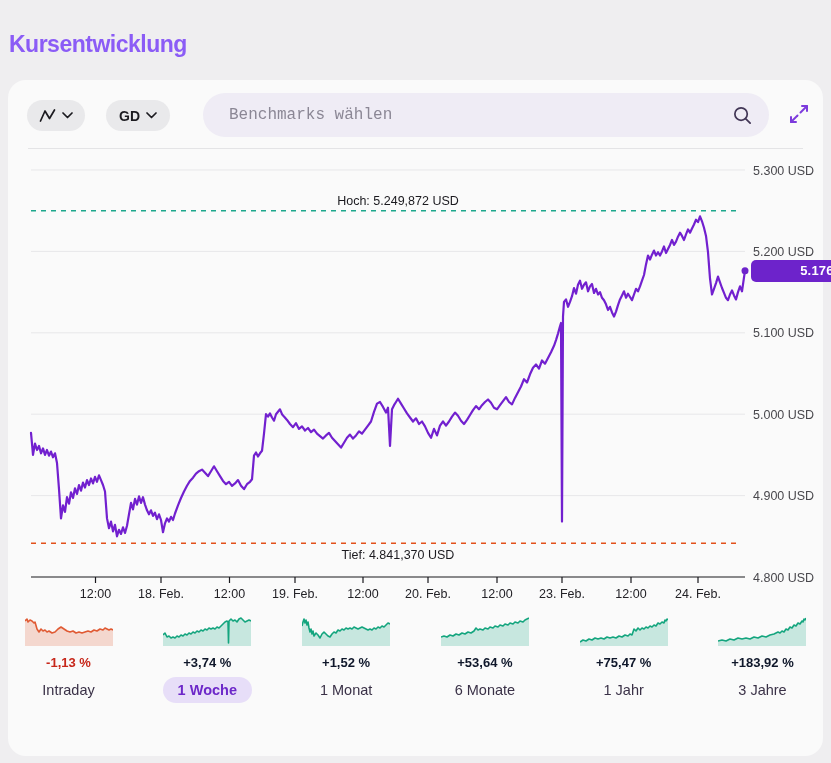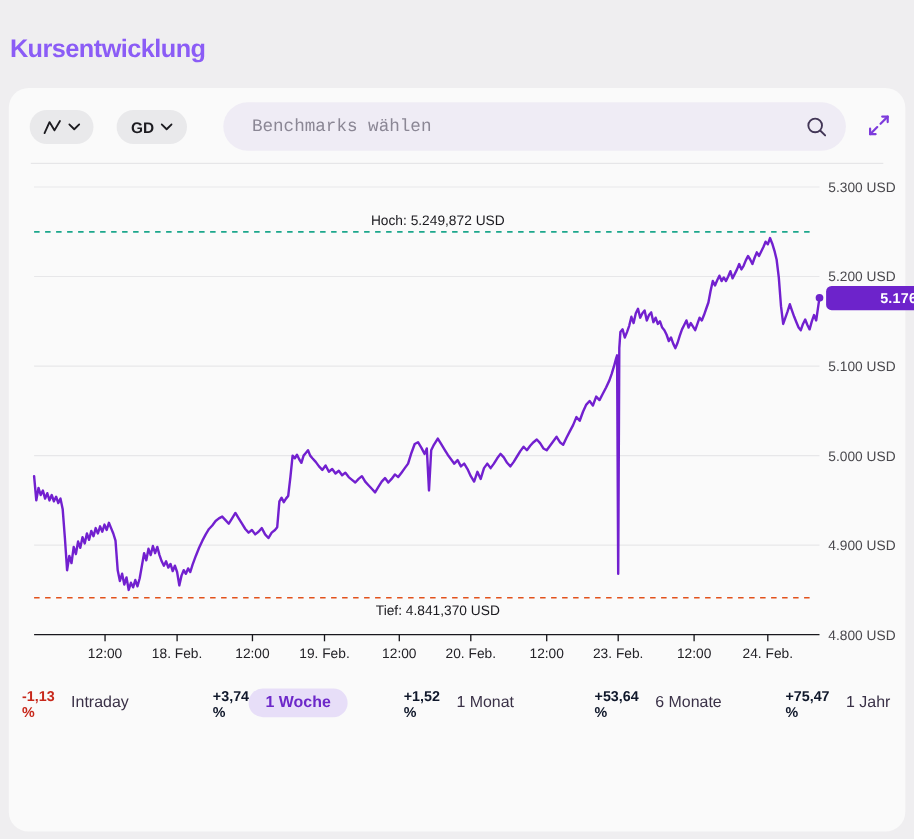--- a/index.html
+++ b/index.html
@@ -11,21 +11,21 @@
   .btn-gd{left:98px;top:20px;width:64px;font-size:14px;font-weight:700;}
   .search-pill{position:absolute;left:195px;top:13px;width:566px;height:44px;border-radius:22px;background:#efecf5;display:flex;align-items:center;padding:0 16px 0 24px;box-sizing:border-box;}
   .search-pill input{flex:1;border:none;background:transparent;outline:none;font-size:16px;color:#3a3644;font-family:Liberation Mono, monospace;}
   .search-pill input::placeholder{color:#8b8795;}
   .expand-btn{position:absolute;left:776px;top:20px;width:30px;height:30px;background:none;border:none;cursor:pointer;padding:0;}
   .toolbar-sep{position:absolute;left:20px;top:68px;width:775px;height:0;border-top:1px solid #e4e4e6;}
   .watermark{position:absolute;left:427px;top:308px;transform:translate(-50%,-50%);font-size:64px;font-weight:700;color:rgba(30,30,45,0.06);letter-spacing:1px;z-index:0;user-select:none;}
   .chart-svg{position:absolute;left:0;top:0;z-index:1;}
   .price-badge{position:absolute;left:743px;width:62px;height:22px;border-radius:5px;color:#fff;font-size:13px;font-weight:700;display:flex;align-items:center;justify-content:center;z-index:2;letter-spacing:0.2px;padding-left:48px;}
   .periods{position:absolute;left:0;top:536px;width:815px;display:flex;justify-content:space-between;padding:0 12px;box-sizing:border-box;z-index:2;}
-  .period{width:97px;display:flex;flex-direction:row;align-items:center;cursor:pointer;}
+  .period{width:97px;display:flex;flex-direction:column;align-items:center;cursor:pointer;}
   .pct{margin-top:9px;font-size:13px;font-weight:700;}
   .pct.up{color:#0f172a;}
   .pct.down{color:#c7271a;}
   .plabel{margin-top:7px;font-size:14.5px;color:#3a3147;padding:5px 15px;border-radius:16px;white-space:nowrap;}
   .plabel.active{background:#e7def8;color:#6d28c9;font-weight:700;}
 </style>
 </head>
 <body>
 
 <h1 class="page-title">Kursentwicklung</h1>
@@ -147,14 +147,22 @@
         <div class="plabel">6 Monate</div>
       </div>
       <div class="period">
         <svg width="88" height="30">
           <path d="M0,26L3,24L6,25L9,23L12,24L15,22L18,23L21,22L24,23L27,21L30,22L33,21L36,22L39,20L42,21L45,19L48,20L50,18L52,19L54,13L56,15L58,12L60,14L62,12L64,13L66,11L68,12L70,10L72,11L74,9L76,10L78,7L80,8L82,6L84,7L85,4L86,5L87,3L88,4L88,30L0,30Z" fill="#14a57e" fill-opacity="0.22"></path>
           <path d="M0,26L3,24L6,25L9,23L12,24L15,22L18,23L21,22L24,23L27,21L30,22L33,21L36,22L39,20L42,21L45,19L48,20L50,18L52,19L54,13L56,15L58,12L60,14L62,12L64,13L66,11L68,12L70,10L72,11L74,9L76,10L78,7L80,8L82,6L84,7L85,4L86,5L87,3L88,4" fill="none" stroke="#14a57e" stroke-width="1.6" stroke-linejoin="round"></path>
         </svg>
         <div class="pct up">+75,47 %</div>
         <div class="plabel">1 Jahr</div>
       </div>
+      <div class="period">
+        <svg width="88" height="30">
+          <path d="M0,25L4,24L8,25L12,23L16,24L20,22L24,23L28,22L32,23L36,21L40,22L44,20L48,21L52,19L56,18L60,16L62,17L64,15L66,16L68,13L70,14L72,11L74,12L76,9L78,10L80,7L82,8L84,5L85,6L86,3L87,4L88,2L88,30L0,30Z" fill="#14a57e" fill-opacity="0.22"></path>
+          <path d="M0,25L4,24L8,25L12,23L16,24L20,22L24,23L28,22L32,23L36,21L40,22L44,20L48,21L52,19L56,18L60,16L62,17L64,15L66,16L68,13L70,14L72,11L74,12L76,9L78,10L80,7L82,8L84,5L85,6L86,3L87,4L88,2" fill="none" stroke="#14a57e" stroke-width="1.6" stroke-linejoin="round"></path>
+        </svg>
+        <div class="pct up">+183,92 %</div>
+        <div class="plabel">3 Jahre</div>
+      </div>
     </div>
 </div>
 
 </body></html>

